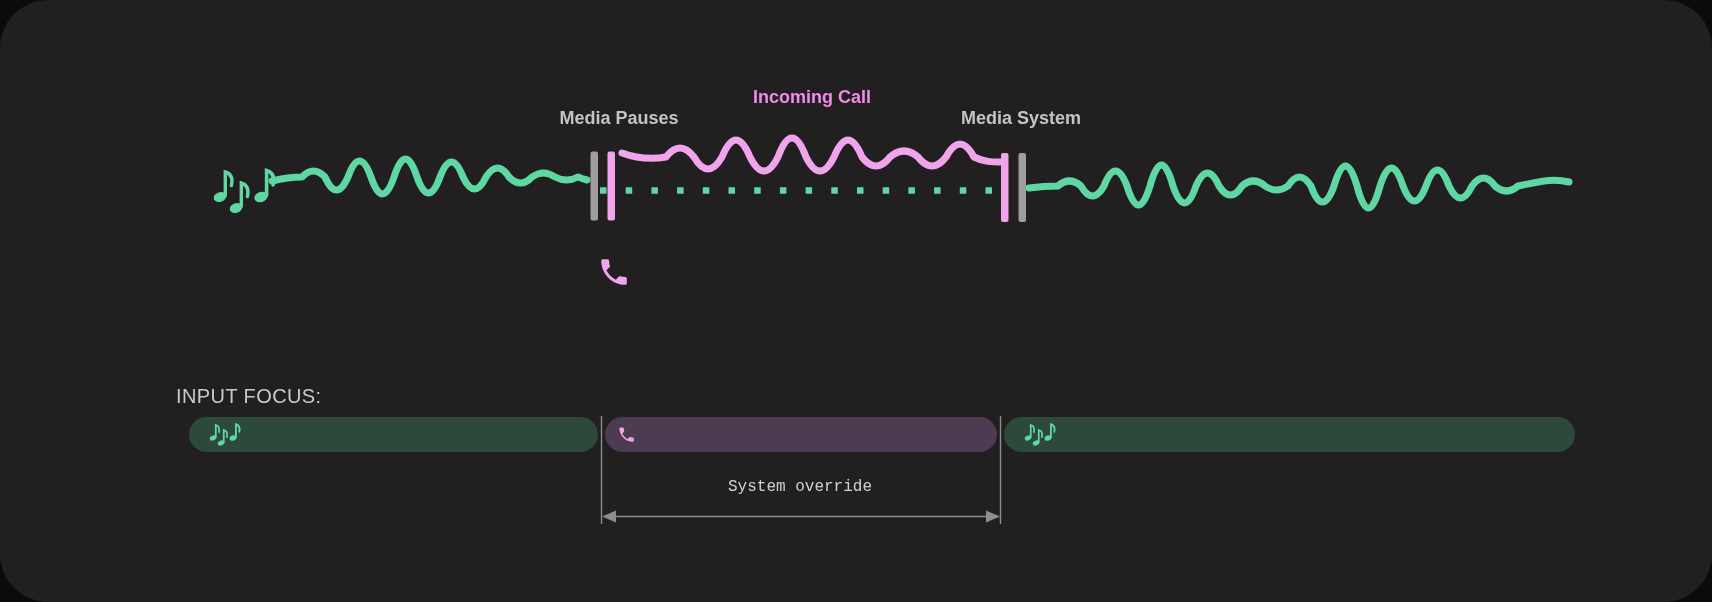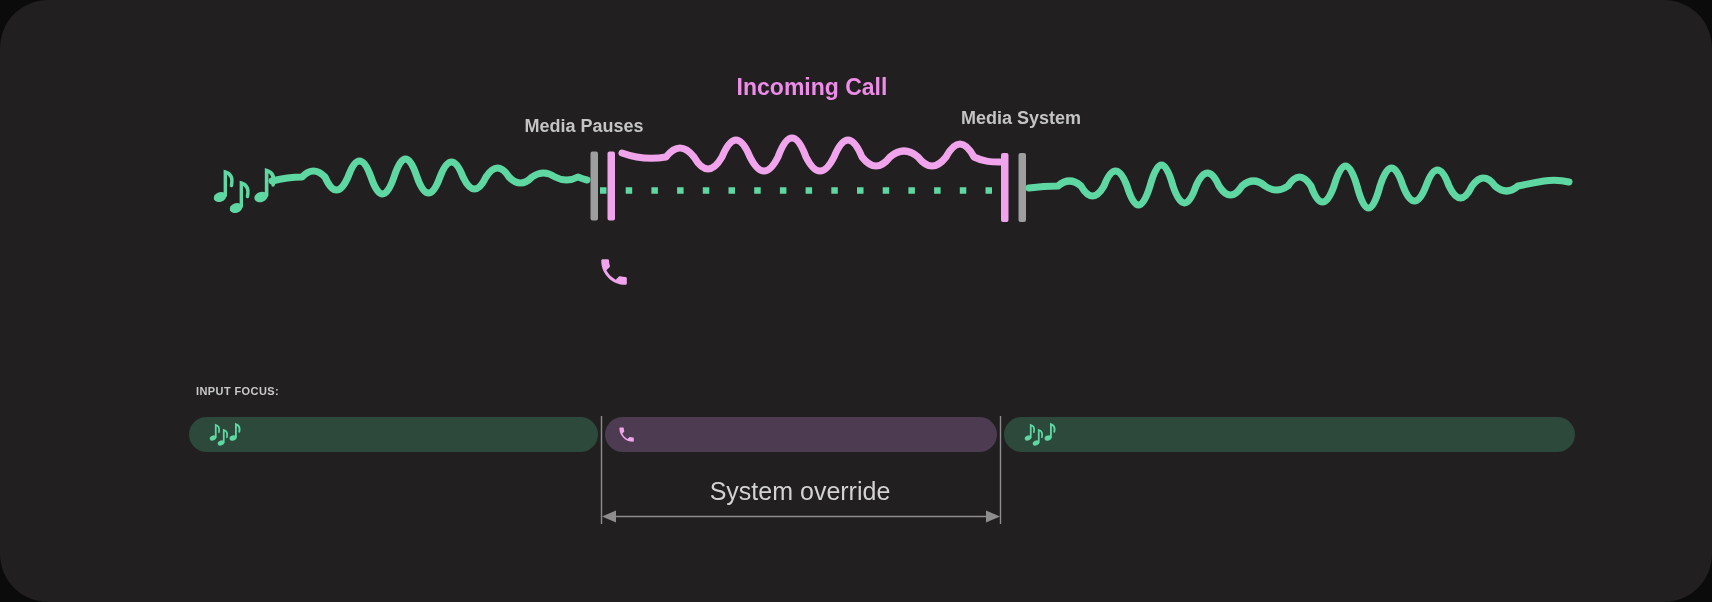--- a/index.html
+++ b/index.html
@@ -15,25 +15,25 @@
     background:var(--page-bg);
     font-family:"Liberation Sans",sans-serif;
   }
   .panel{
     position:absolute;inset:0;border-radius:48px;
     background:var(--panel-bg);overflow:hidden;
   }
   .panel svg{position:absolute;left:0;top:0;}
   .label{position:absolute;white-space:nowrap;line-height:1;}
   .lbl-media{font-size:18px;font-weight:600;color:var(--label-gray);transform:translateX(-50%);}
-  .lbl-pauses{left:584px;top:109px;margin-top:8px;}
-  .lbl-incoming{left:812px;top:76px;font-size:23px;font-weight:600;color:var(--call-pink-text);transform:translateX(-50%);}
+  .lbl-pauses{left:619px;top:109px;}
+  .lbl-incoming{left:812px;top:88px;font-size:18px;font-weight:600;color:var(--call-pink-text);transform:translateX(-50%);}
   .lbl-resumes{left:1021px;top:109px;}
-  .lbl-input-focus{left:196px;top:386px;font-size:11px;font-weight:700;letter-spacing:.4px;color:var(--heading-gray);}
-  .lbl-override{left:800px;top:479px;font-size:25px;font-weight:400;color:var(--override-text-gray);transform:translateX(-50%);}
+  .lbl-input-focus{left:176px;top:386px;font-size:20px;font-weight:400;letter-spacing:.4px;color:var(--heading-gray);}
+  .lbl-override{left:800px;top:479px;font-size:16px;font-weight:400;color:var(--override-text-gray);transform:translateX(-50%);font-family:Liberation Mono, monospace;}
 </style>
 </head>
 <body>
 
 <div class="panel">
 
   <svg width="1712" height="602" viewBox="0 0 1712 602" aria-hidden="true">
     <defs>
       <g id="eighth-note">
         <ellipse cx="0" cy="0" rx="6.4" ry="4.8" transform="rotate(-20)" fill="currentColor"></ellipse>

